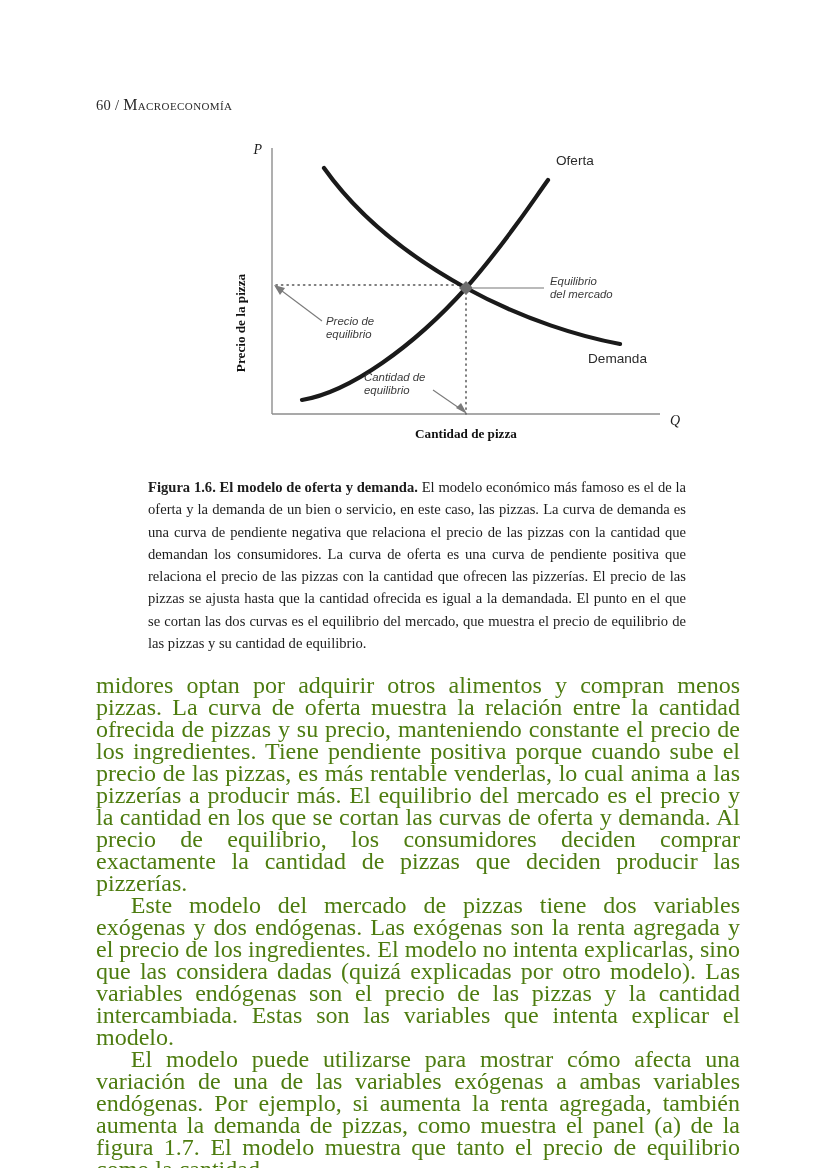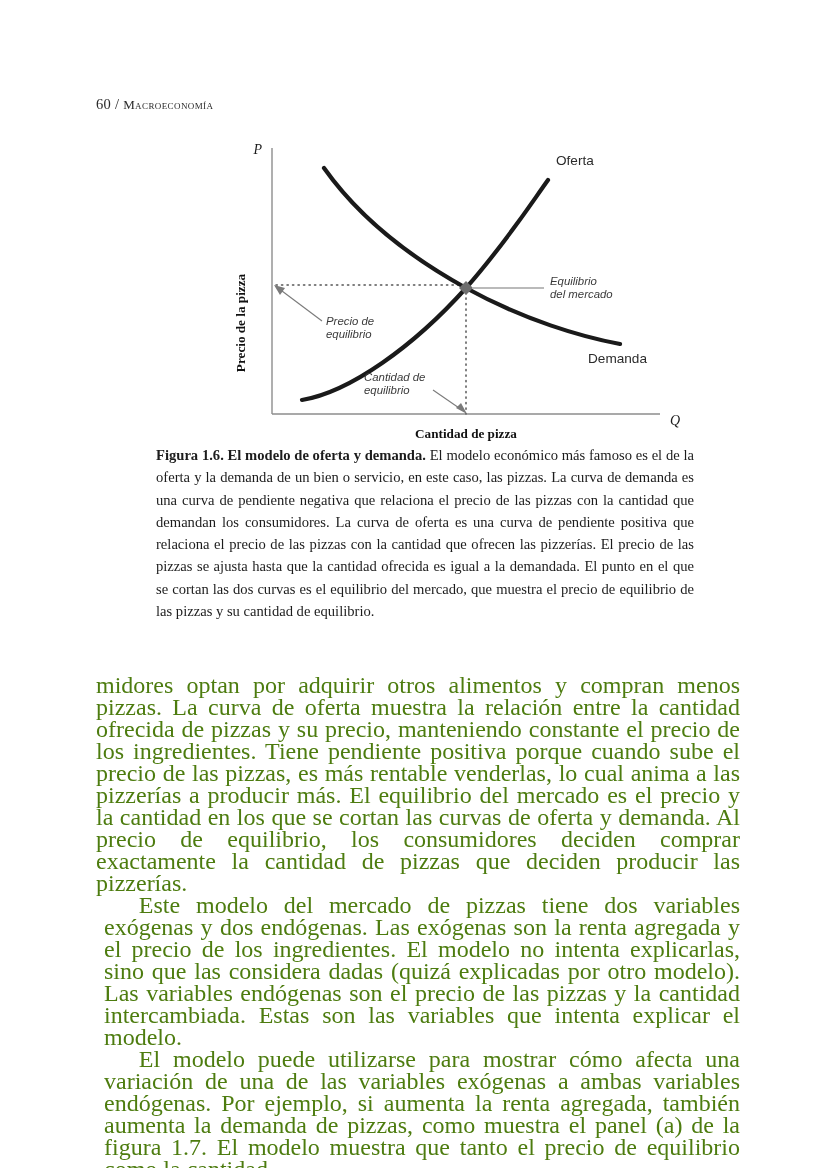--- a/index.html
+++ b/index.html
@@ -29,21 +29,21 @@
     top: 96px;
     font-size: 14.5px;
     color: #2a2a2a;
     letter-spacing: 0.2px;
     white-space: nowrap;
   }
   .running-head .folio { font-size: 14.5px; }
   .running-head .sep { margin: 0 4px; }
   .running-head .book-title {
     font-variant: small-caps;
-    font-size: 13px;
+    font-size: 16px;
     letter-spacing: 0.4px;
   }
 
   
   .figure-block {
     position: absolute;
     left: 96px;
     top: 138px;
     width: 636px;
   }
@@ -52,48 +52,47 @@
     position: relative;
     width: 636px;
     height: 312px;
   }
   .figure-graphic svg { display: block; }
 
   
   .figure-caption {
     position: absolute;
     left: 148px;
-    top: 444px;
+    top: 476px;
     width: 538px;
     font-size: 14.6px;
     line-height: 22.3px;
     text-align: justify;
     text-justify: inter-word;
     color: #1c1c1c;
     hyphens: none;
-    margin-left: 8px;
   }
   .figure-caption .cap-lead {
     font-weight: bold;
   }
 
   
   .body-text {
     position: absolute;
     left: 96px;
     top: 674px;
     width: 644px;
     font-size: 24px;
     line-height: 22px;
     text-align: justify;
     text-justify: inter-word;
     color: #4d7c0f;
   }
   .body-text p { margin: 0; }
-  .body-text p.indent { text-indent: 1.45em; margin-left: 8px; }
+  .body-text p.indent { text-indent: 1.45em; }
 
   
   .ax-letter {
     font-family: "Liberation Serif", serif;
     font-style: italic;
     font-size: 14px;
     fill: #1c1c1c;
   }
   .axis-title {
     font-family: "Liberation Serif", serif;

